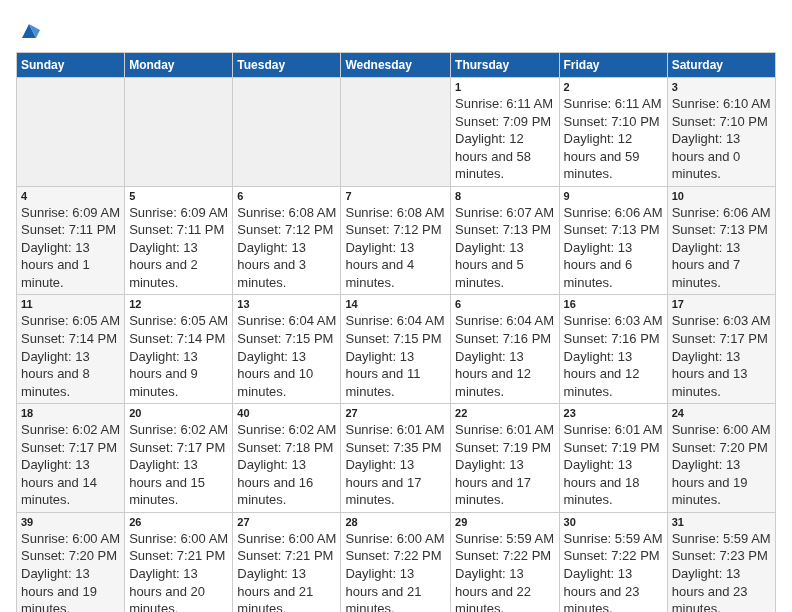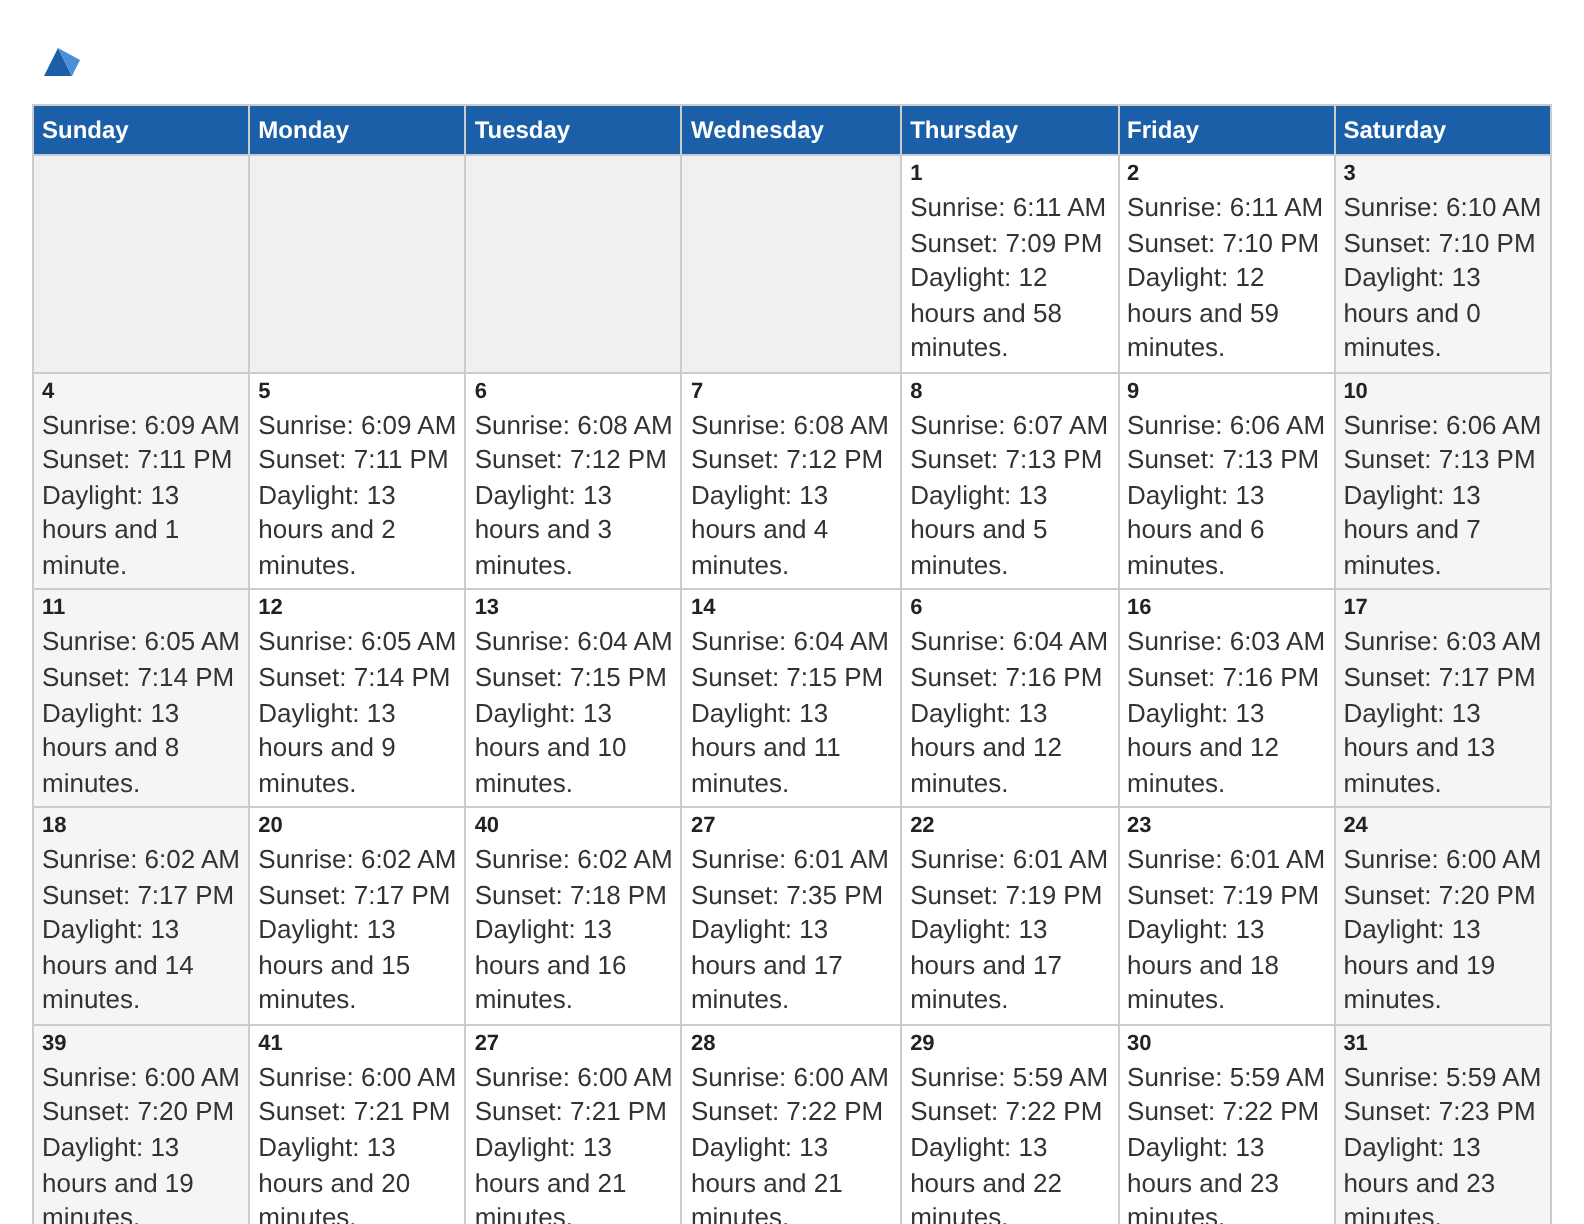--- a/index.html
+++ b/index.html
@@ -309,21 +309,21 @@
         </tr>
         <tr>
           <td class="shaded">
             <span class="day-number">39</span>
             <div class="day-info">Sunrise: 6:00 AM
 Sunset: 7:20 PM
 Daylight: 13 hours
 and 19 minutes.</div>
           </td>
           <td>
-            <span class="day-number">41</span>
+            <span class="day-number">26</span>
             <div class="day-info">Sunrise: 6:00 AM
 Sunset: 7:21 PM
 Daylight: 13 hours
 and 20 minutes.</div>
           </td>
           <td>
             <span class="day-number">27</span>
             <div class="day-info">Sunrise: 6:00 AM
 Sunset: 7:21 PM
 Daylight: 13 hours

